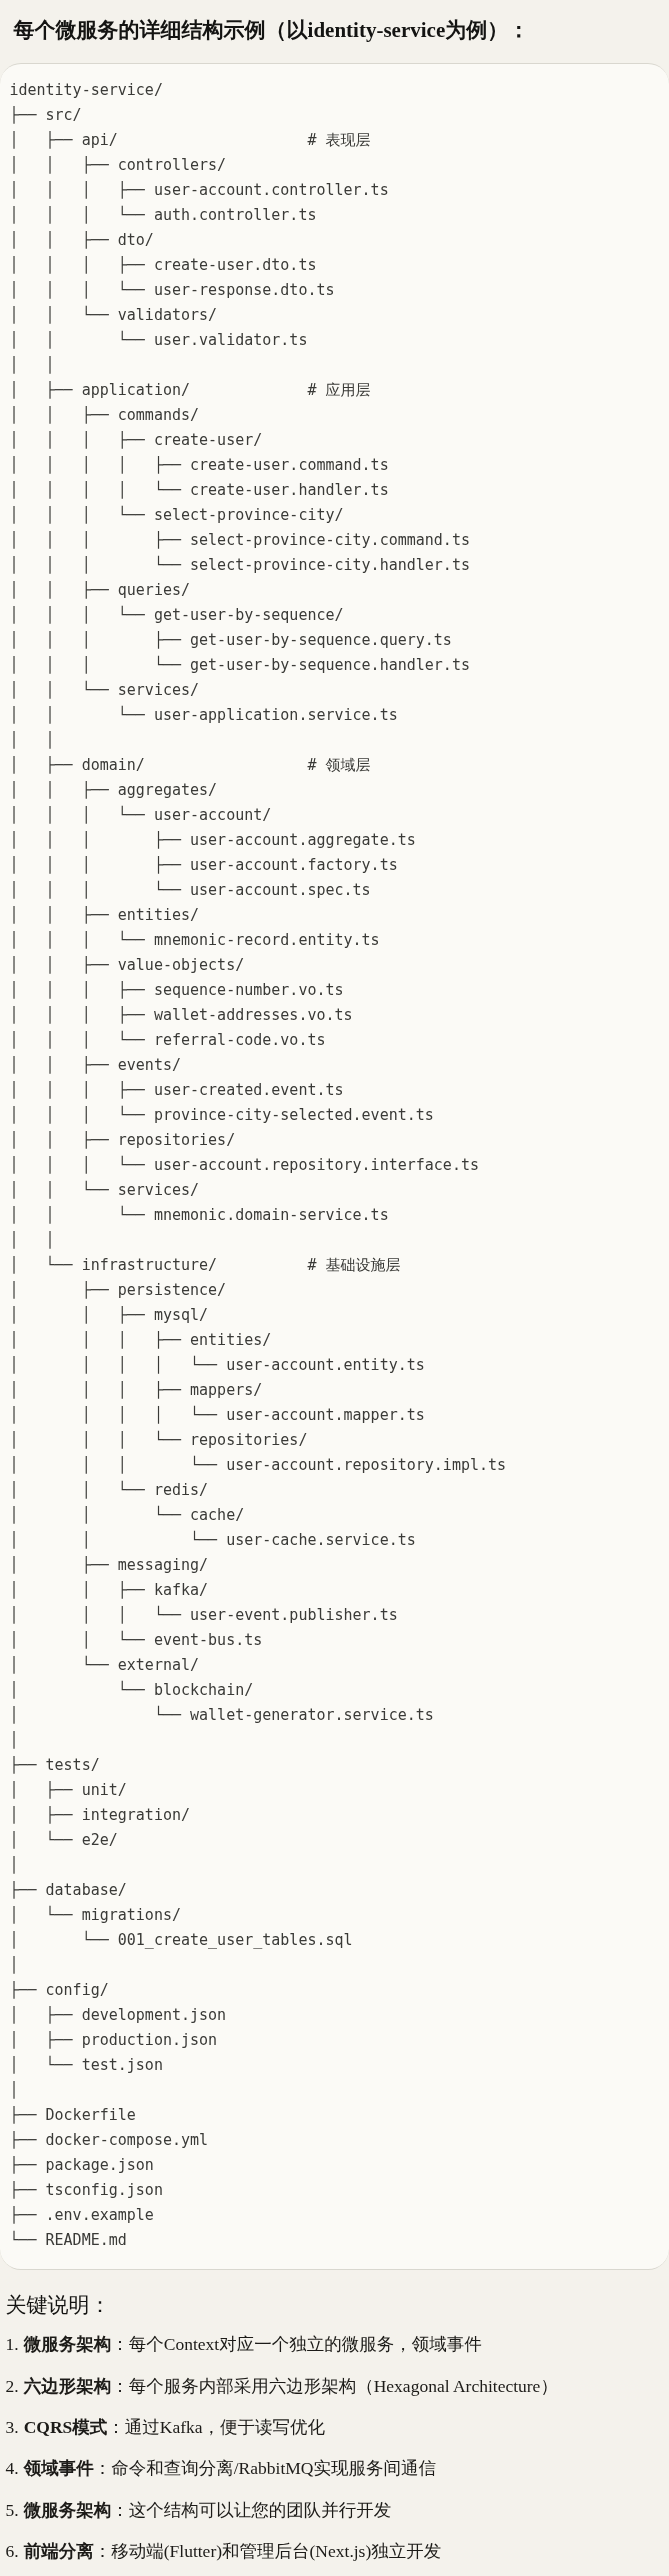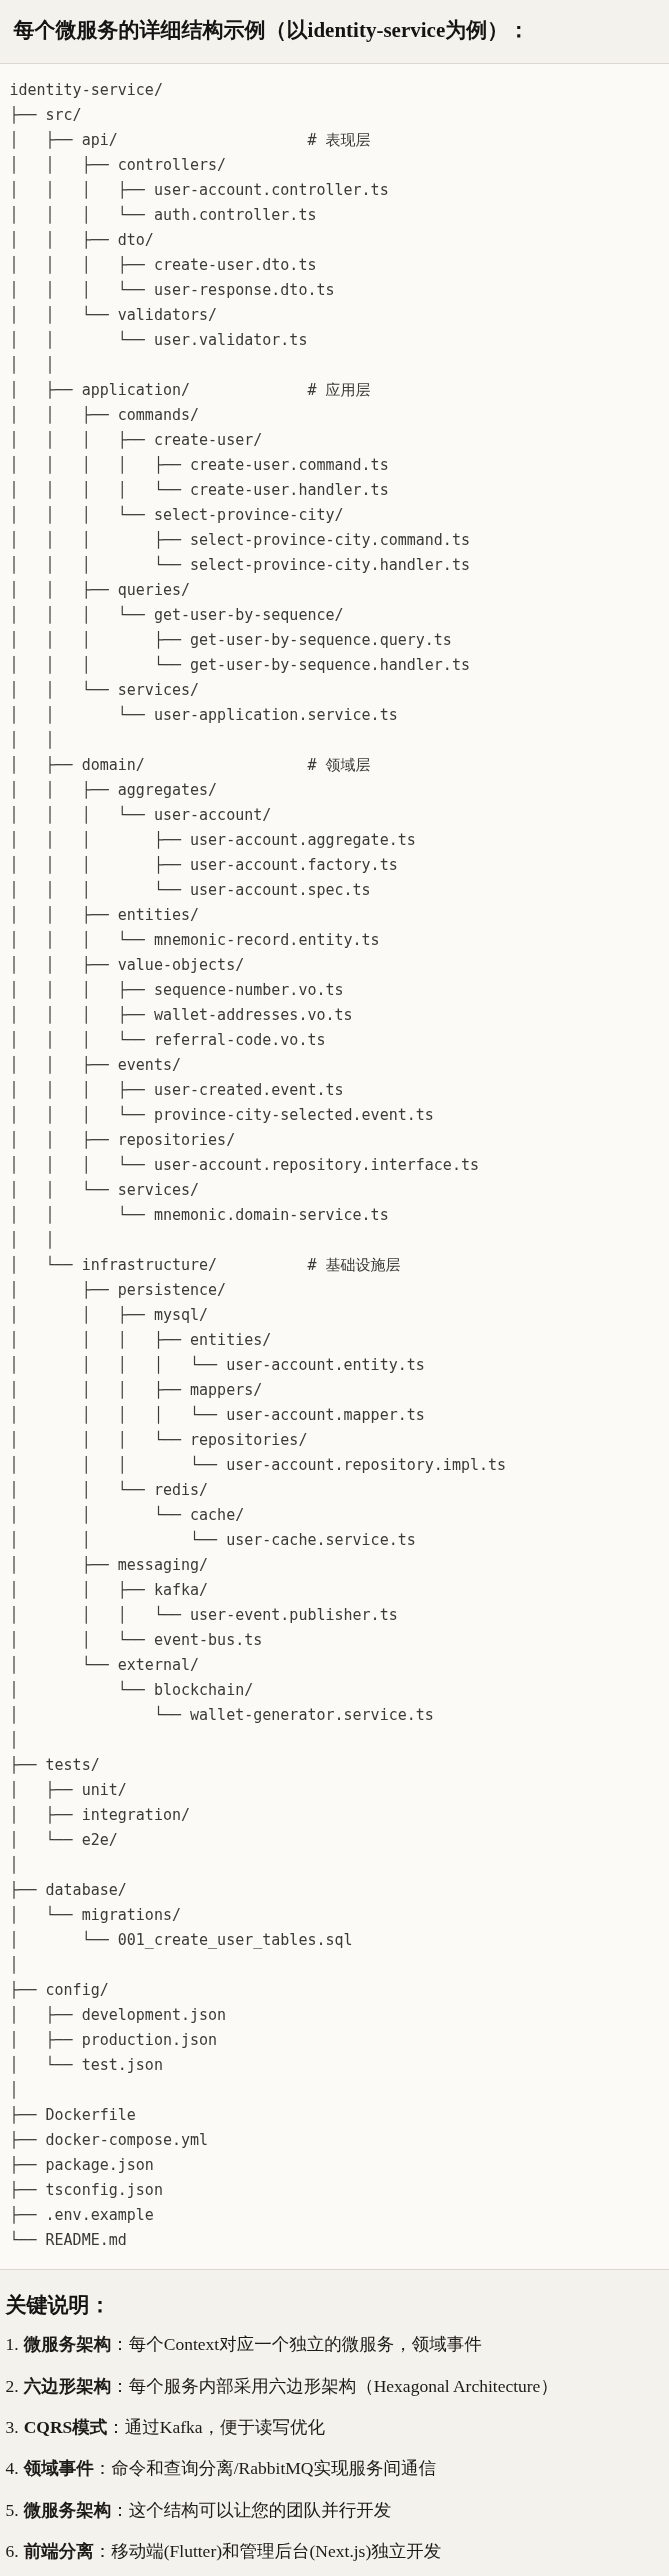--- a/index.html
+++ b/index.html
@@ -30,36 +30,37 @@
     font-weight: 700;
     color: var(--title-text);
   }
 
   .codeblock {
     background: var(--code-bg);
     border-top: 0.6px solid var(--border);
     border-bottom: 0.6px solid var(--border);
     padding: 13.8px 6.3px 16.3px 9.4px;
     width: 100%;
+    border-radius: 21px;
   }
   .tree {
     margin: 0;
     font-family: "DejaVu Sans Mono", "Liberation Mono", monospace;
     font-size: 15px;
     line-height: 25px;
     color: var(--tree-text);
     white-space: pre;
   }
 
   .notes { padding: 21px 10px 0 5.6px; }
   .notes-heading {
     margin: 0 0 12px 0;
     font-size: 21px;
     line-height: 29px;
-    font-weight: 700;
+    font-weight: 400;
     color: var(--title-text);
   }
   .note-item {
     display: flex;
     align-items: baseline;
     font-size: 17.5px;
     line-height: 25px;
     margin: 0 0 16.3px 0;
   }
   .note-num { margin-right: 5px; flex: none; }

